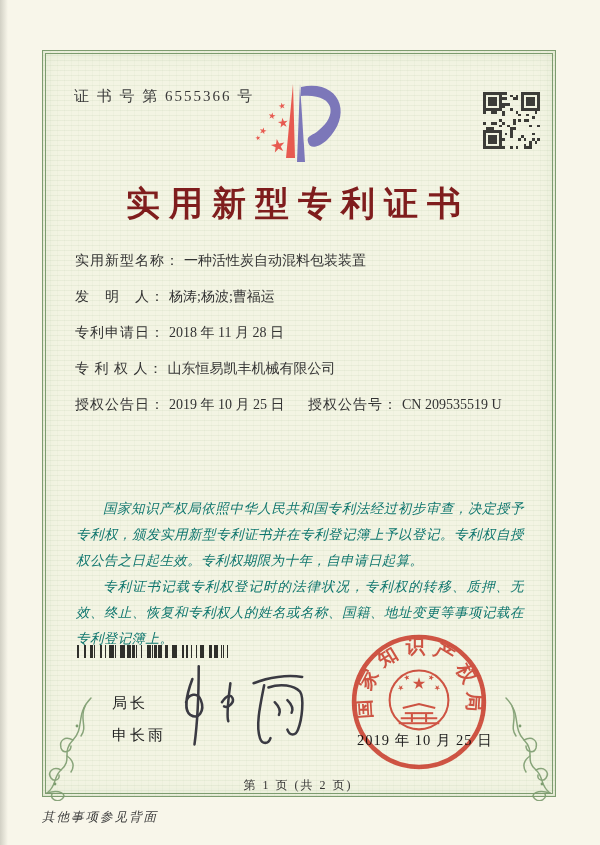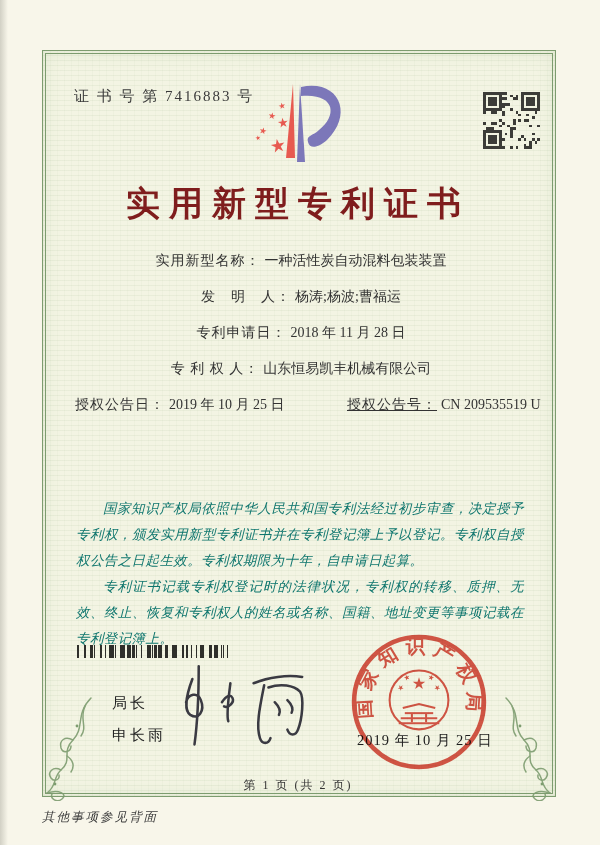--- a/index.html
+++ b/index.html
@@ -29,25 +29,25 @@
     box-shadow:inset 0 0 18px rgba(141,171,122,0.18);
   }
   .cert-number{position:absolute;left:74px;top:87px;font-size:15px;letter-spacing:2px;color:#3a3a3a;}
   .logo{position:absolute;left:243px;top:74px;width:150px;height:106px;}
   .qr{position:absolute;left:483px;top:90px;width:57px;height:61px;}
   .qr svg{width:100%;height:100%;shape-rendering:crispEdges;}
   .title{
     position:absolute;left:42px;top:181px;width:512px;text-align:center;
     font-size:34px;font-weight:700;letter-spacing:9px;color:#7f1d1d;
   }
-  .fields{position:absolute;left:75px;top:252px;width:452px;font-size:14px;color:#333;text-align:center;}
+  .fields{position:absolute;left:75px;top:252px;width:452px;font-size:14px;color:#333;}
   .row{height:21.5px;margin-bottom:14.5px;white-space:nowrap;}
   .lbl{letter-spacing:1px;}
   .val{margin-left:4px;}
-  .grant2{margin-left:59px;text-decoration:underline;}
+  .grant2{margin-left:20px;}
   .body-text{
     position:absolute;left:76px;top:496px;width:448px;
     font-size:13.5px;line-height:26px;color:#0f766e;
     font-style:italic;letter-spacing:0.4px;text-align:justify;
   }
   .body-text p{margin:0;text-indent:2em;}
   .barcode{position:absolute;left:77px;top:644px;width:153px;height:13px;}
   .barcode svg{width:100%;height:100%;shape-rendering:crispEdges;}
   .signer{position:absolute;left:112px;top:694px;font-size:15px;letter-spacing:3px;color:#222;}
   .signer div{margin-bottom:13px;}
@@ -66,21 +66,21 @@
   .seal-fill{fill:var(--seal-red);}
   .orn-stroke{stroke:var(--frame-green);fill:none;stroke-width:1.5;stroke-linecap:round;opacity:0.9;}
 </style>
 </head>
 <body>
 
 <div class="page">
   <div class="frame"></div>
   <div class="scan-edge"></div>
 
-  <div class="cert-number">证 书 号 第 7416883 号</div>
+  <div class="cert-number">证 书 号 第 6555366 号</div>
 
   <div class="logo">
     <svg viewBox="0 0 150 106" width="150" height="106">
       <defs>
         <path id="star5" d="M0,-1L0.2245,-0.309L0.951,-0.309L0.3633,0.118L0.5878,0.809L0,0.382L-0.5878,0.809L-0.3633,0.118L-0.951,-0.309L-0.2245,-0.309Z"></path>
       </defs>
       <polygon points="50,10 43,84 52,84" style="fill:var(--logo-red)"></polygon>
       <polygon points="57,10 54,88 62,88" style="fill:var(--logo-purple)"></polygon>
       <path d="M58,13 C96,5 111,40 84,66 C76,73 67,76 65,68 C63,61 70,62 76,56 C95,41 92,19 58,22 Z" style="fill:var(--logo-purple)"></path>
       <use href="#star5" transform="translate(39,32) scale(3.4) rotate(-12)" style="fill:var(--logo-red)"></use>

